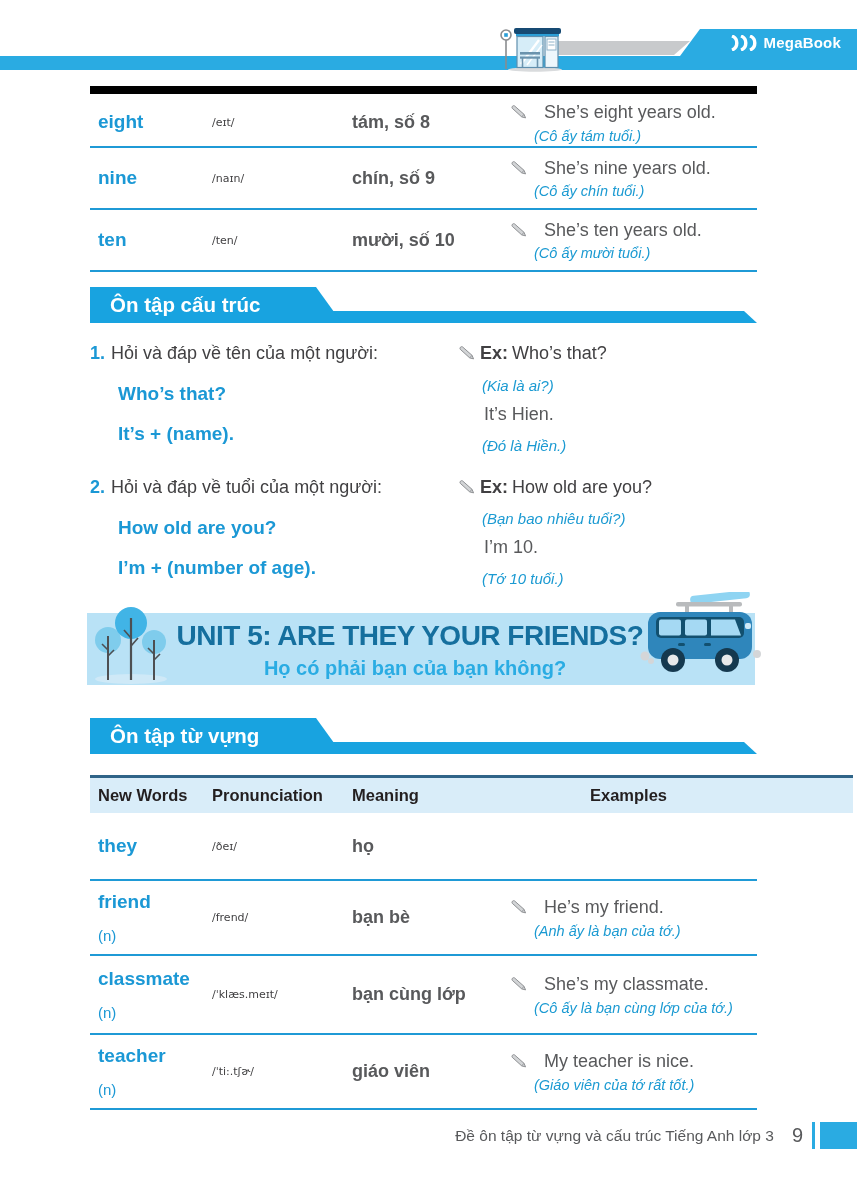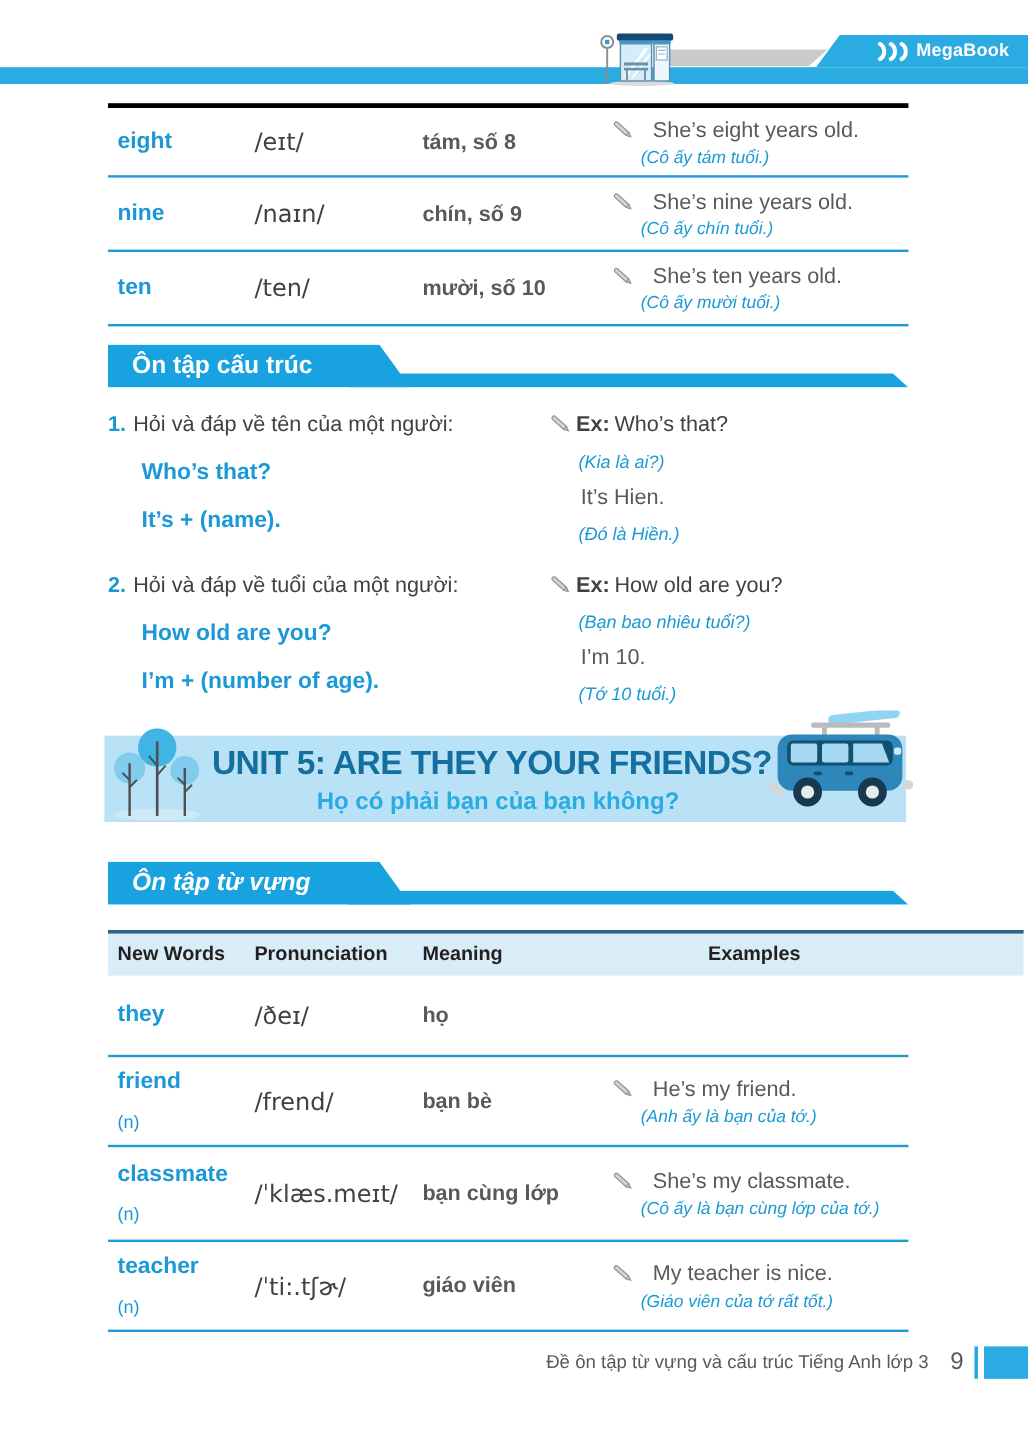--- a/index.html
+++ b/index.html
@@ -15,24 +15,24 @@
               clip-path:polygon(20px 0,100% 0,100% 100%,0 100%);
               display:flex; align-items:center; justify-content:flex-end; padding-right:16px; gap:5px; }
   .hdr-flag svg { display:block; }
   .brand-text { color:#fff; font-weight:bold; font-size:15px; letter-spacing:.2px; }
   .busstop { position:absolute; left:497px; top:26px; }
 
   
   .vtable { position:absolute; left:90px; width:667px; }
   .vtable .trow { display:grid; grid-template-columns:122px 140px 148px 257px; align-items:center;
                   border-bottom:2px solid #1f9ad6; }
-  .vtable .trow:first-child { border-top:4px solid #000000; }
+  .vtable .trow:first-child { border-top:8px solid #000000; }
   .c-word { color:#1b98d5; font-weight:bold; font-size:19px; padding-left:8px; }
   .c-pos  { color:#1b98d5; font-size:15px; margin-top:14px; }
-  .c-pron { font-size:20px; color:#414042; font-family:"DejaVu Sans", sans-serif; }
+  .c-pron { font-size:11px; color:#414042; font-family:"DejaVu Sans", sans-serif; }
   .c-mean { font-size:18px; font-weight:bold; color:#58595b; }
   .c-ex   { padding:7px 0 7px 10px; }
   .ex-line { font-size:18px; color:#58595b; display:flex; align-items:flex-start; gap:17px; line-height:1.25; }
   .ex-trans { font-size:14.5px; font-style:italic; color:#1b9ad2; margin:4px 0 0 24px; }
   .pencil { flex:0 0 auto; width:17px; height:17px; margin-top:2px; }
 
   
   .banner { position:absolute; left:90px; width:667px; height:36px; }
   .banner .bar { position:absolute; left:200px; top:24px; width:467px; height:12px; background:#18a3e0;
                  clip-path:polygon(0 0,calc(100% - 13px) 0,100% 100%,0 100%); }
@@ -245,21 +245,21 @@
     <rect x="40" y="51" width="7" height="3" rx="1.5" fill="#12506f"></rect>
     <rect x="66" y="51" width="7" height="3" rx="1.5" fill="#12506f"></rect>
     <rect x="107" y="31" width="6" height="6" rx="2" fill="#cfe9f7"></rect>
     <circle cx="35" cy="68" r="12" fill="#15394f"></circle>
     <circle cx="35" cy="68" r="5.5" fill="#e8e9ea"></circle>
     <circle cx="89" cy="68" r="12" fill="#15394f"></circle>
     <circle cx="89" cy="68" r="5.5" fill="#e8e9ea"></circle>
     <circle cx="119" cy="62" r="4" fill="#d4d6d8"></circle>
   </svg>
 
-  <div class="banner" style="top:718px;font-style:italic;">
+  <div class="banner" style="top:718px;">
     <div class="bar"></div>
     <div class="box">Ôn tập từ vựng</div>
   </div>
 
   <div class="vhead">
     <div class="vh-1">New Words</div>
     <div class="vh-2">Pronunciation</div>
     <div class="vh-3">Meaning</div>
     <div class="vh-4">Examples</div>
   </div>

